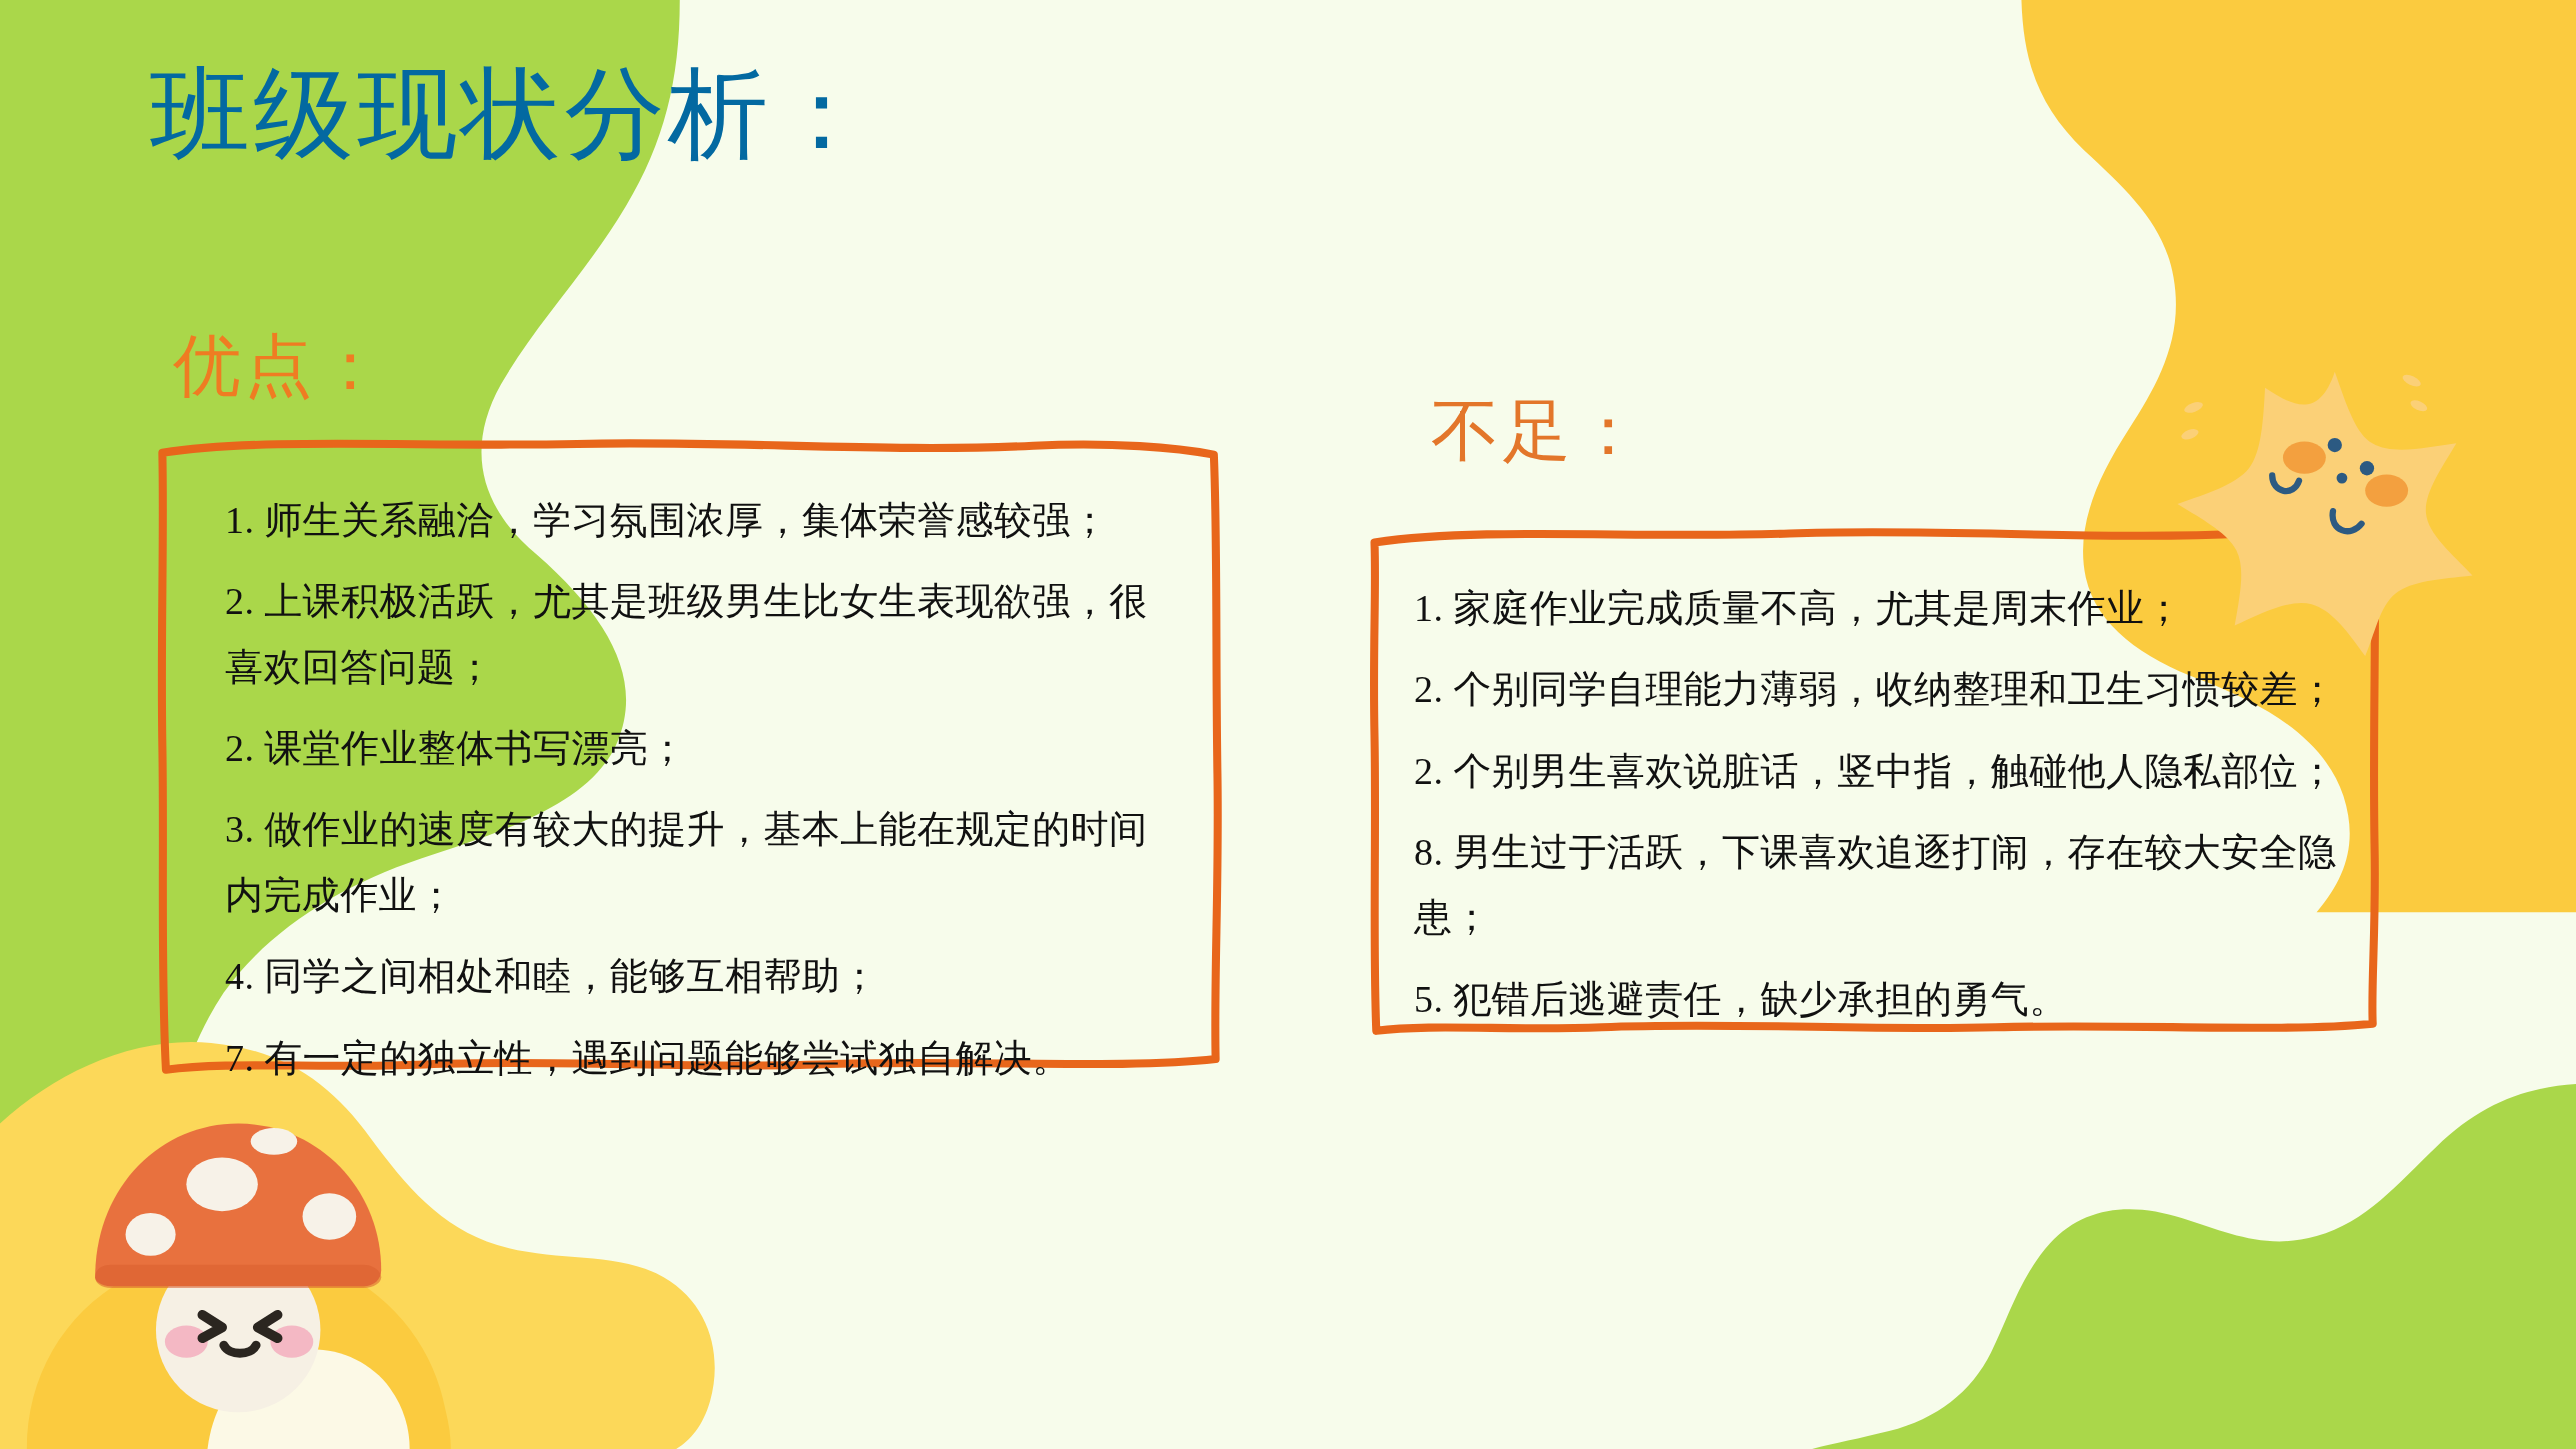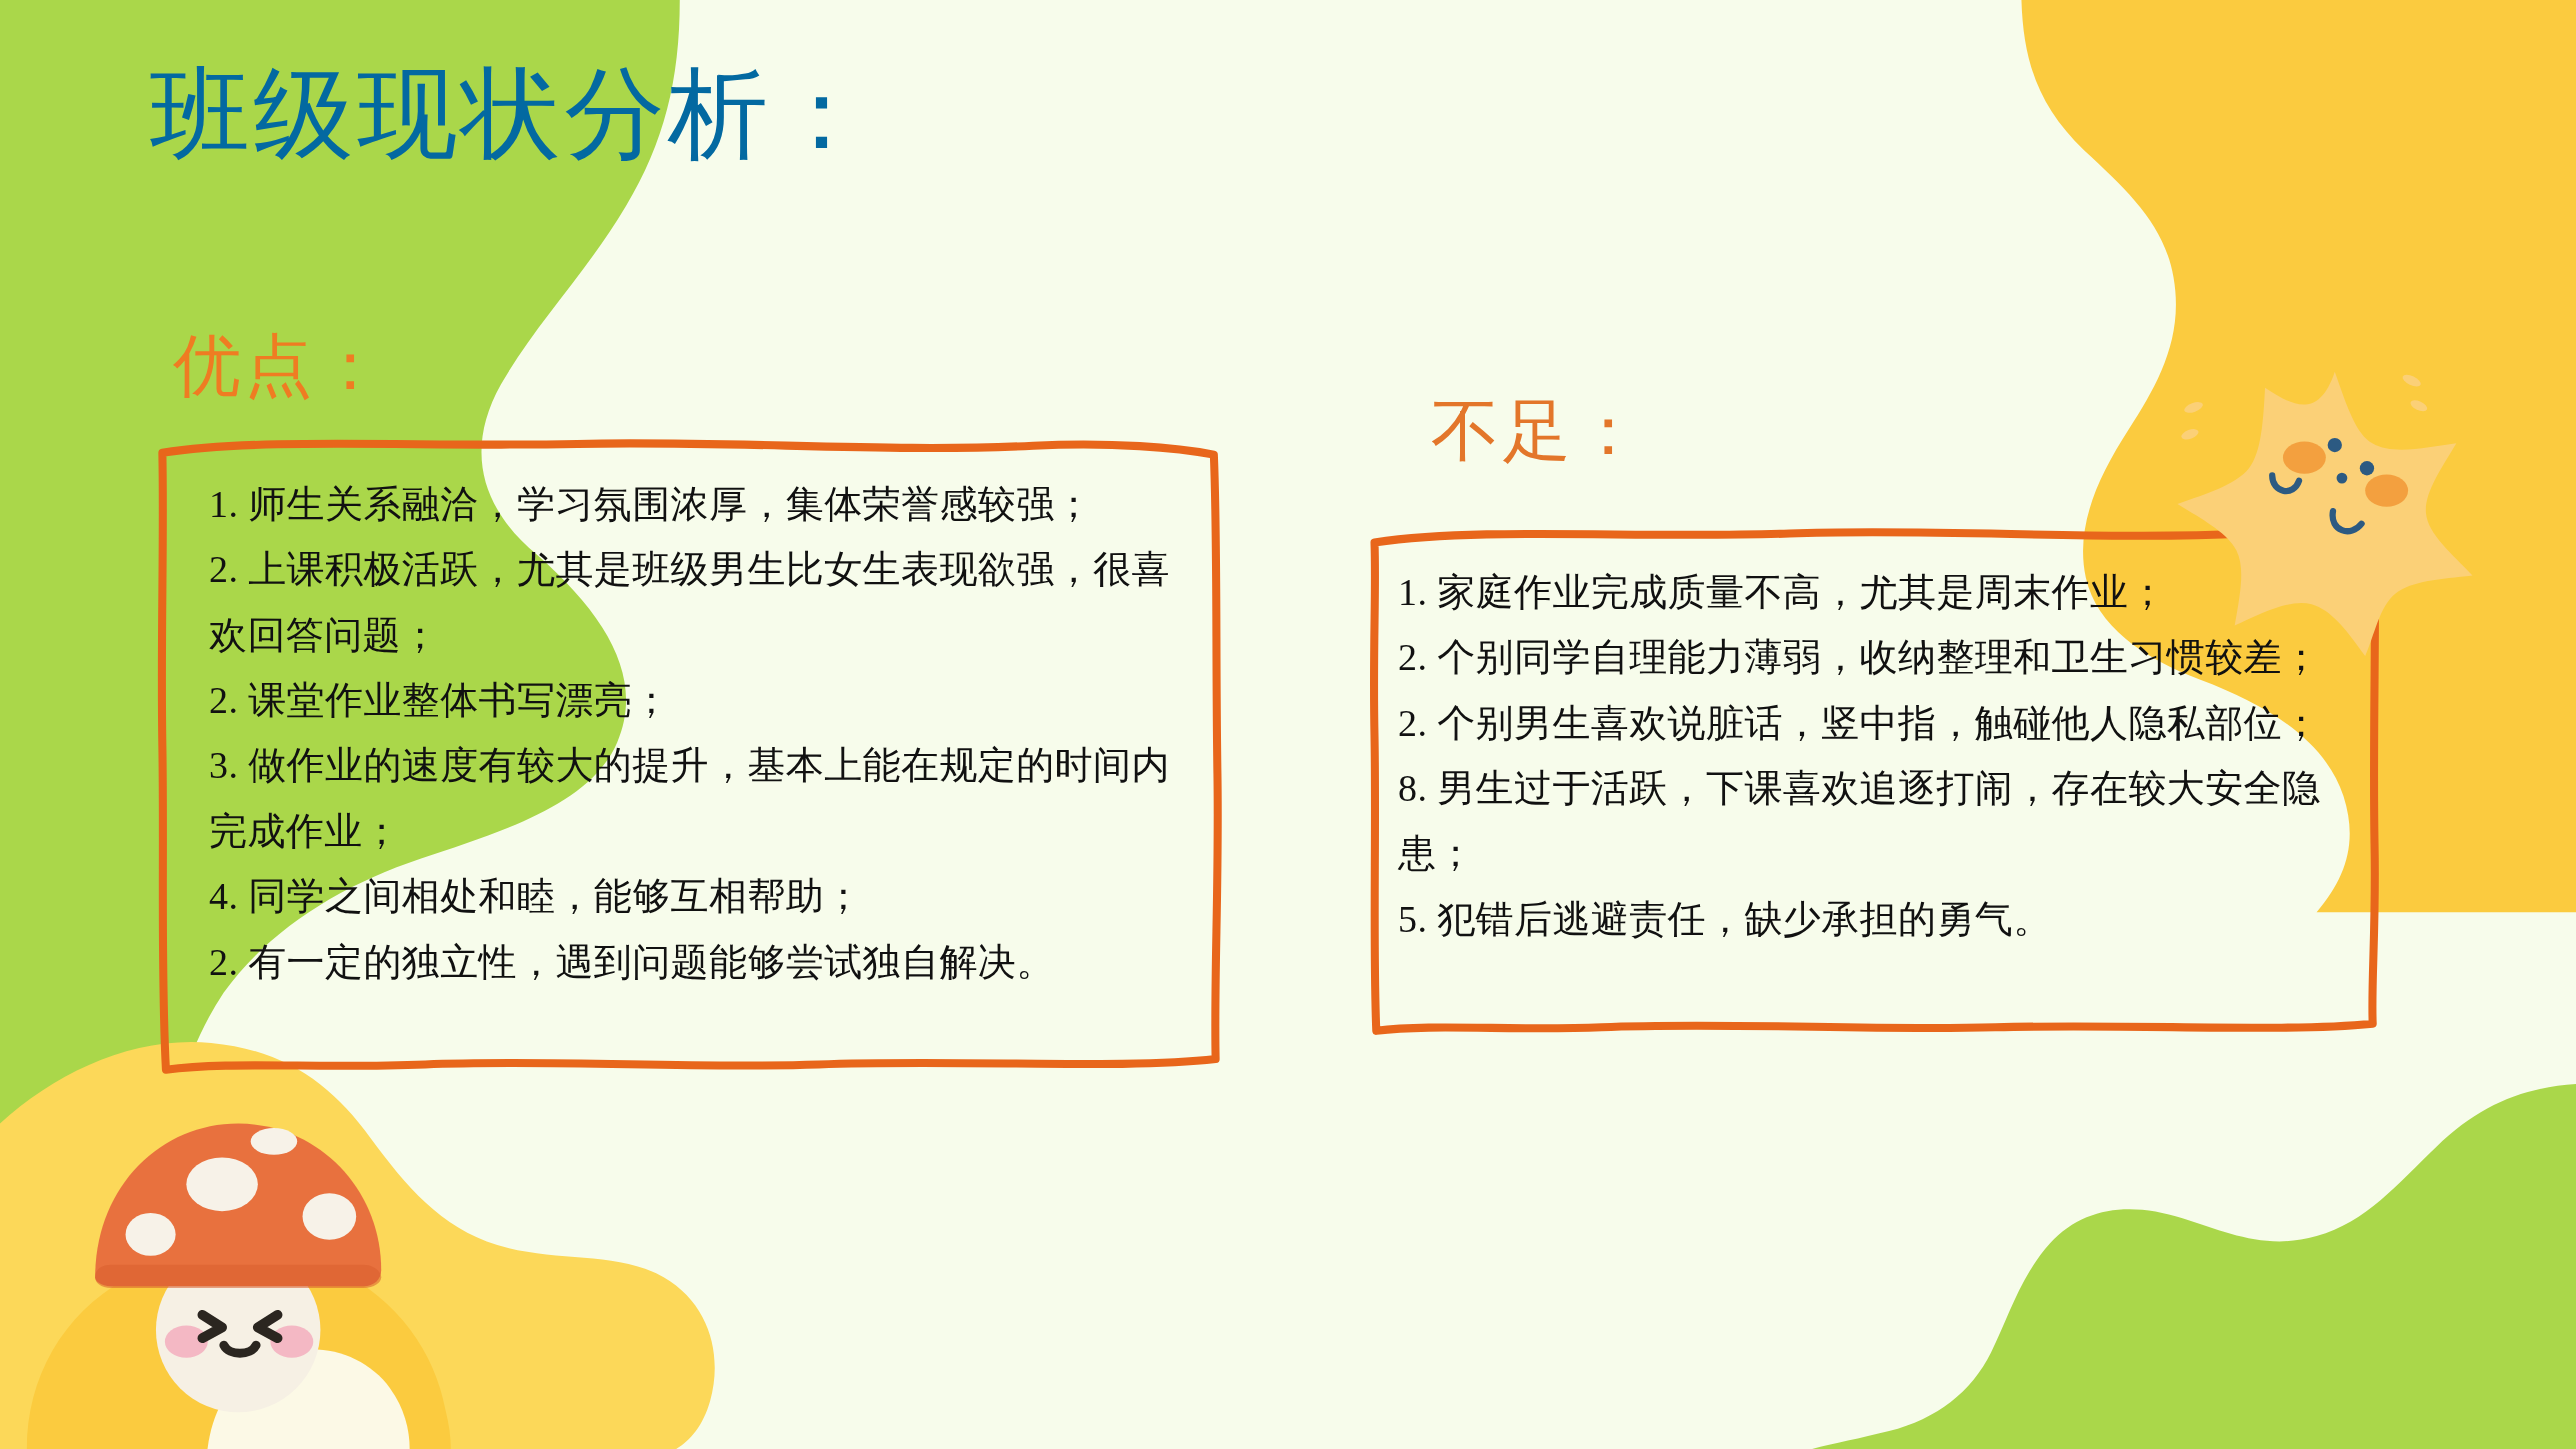--- a/index.html
+++ b/index.html
@@ -38,21 +38,21 @@
   
   .box{position:absolute;}
   .box svg{position:absolute;left:0;top:0;overflow:visible;}
   .box-text{
     position:absolute;
     color:#111;
     font-size:38px;
     line-height:1.72;
     letter-spacing:0.4px;
   }
-  .box-text p{margin:0;}
+  .box-text p{margin:16px;}
 
   #pros-box{left:157px;top:433px;width:1064px;height:662px;}
   #pros-text{left:52px;top:39px;width:966px;}
 
   #cons-box{left:1369px;top:521px;width:1011px;height:517px;}
   #cons-text{left:29px;top:39px;width:966px;}
 
   
   #mushroom{position:absolute;left:88px;top:1102px;width:295px;height:322px;}
   
@@ -107,21 +107,21 @@
                C1080,712 900,700 740,706 C600,711 440,700 300,706
                C180,711 80,702 10,712
                C4,600 8,470 6,350 C4,230 8,120 6,22 Z" fill="none" stroke="#E8661B" stroke-width="9" stroke-linecap="round" stroke-linejoin="round"></path>
     </svg>
     <div class="box-text" id="pros-text">
       <p>1. 师生关系融洽，学习氛围浓厚，集体荣誉感较强；</p>
       <p>2. 上课积极活跃，尤其是班级男生比女生表现欲强，很喜欢回答问题；</p>
       <p>2. 课堂作业整体书写漂亮；</p>
       <p>3. 做作业的速度有较大的提升，基本上能在规定的时间内完成作业；</p>
       <p>4. 同学之间相处和睦，能够互相帮助；</p>
-      <p>2. 有一定的独立性，遇到问题能够尝试独自解决。</p>
+      <p>7. 有一定的独立性，遇到问题能够尝试独自解决。</p>
     </div>
   </div>
 
   <div class="sub-cons">不足：</div>
 
   <div class="box" id="cons-box">
     <svg width="1011" height="517" viewBox="0 0 1130 578">
       <path d="M6,24 C130,6 300,20 470,14 C640,8 820,22 980,14 C1050,10 1100,16 1124,22
                C1126,120 1122,240 1124,360 C1126,450 1120,520 1122,562
                C1020,572 860,562 700,566 C560,570 400,560 260,566

